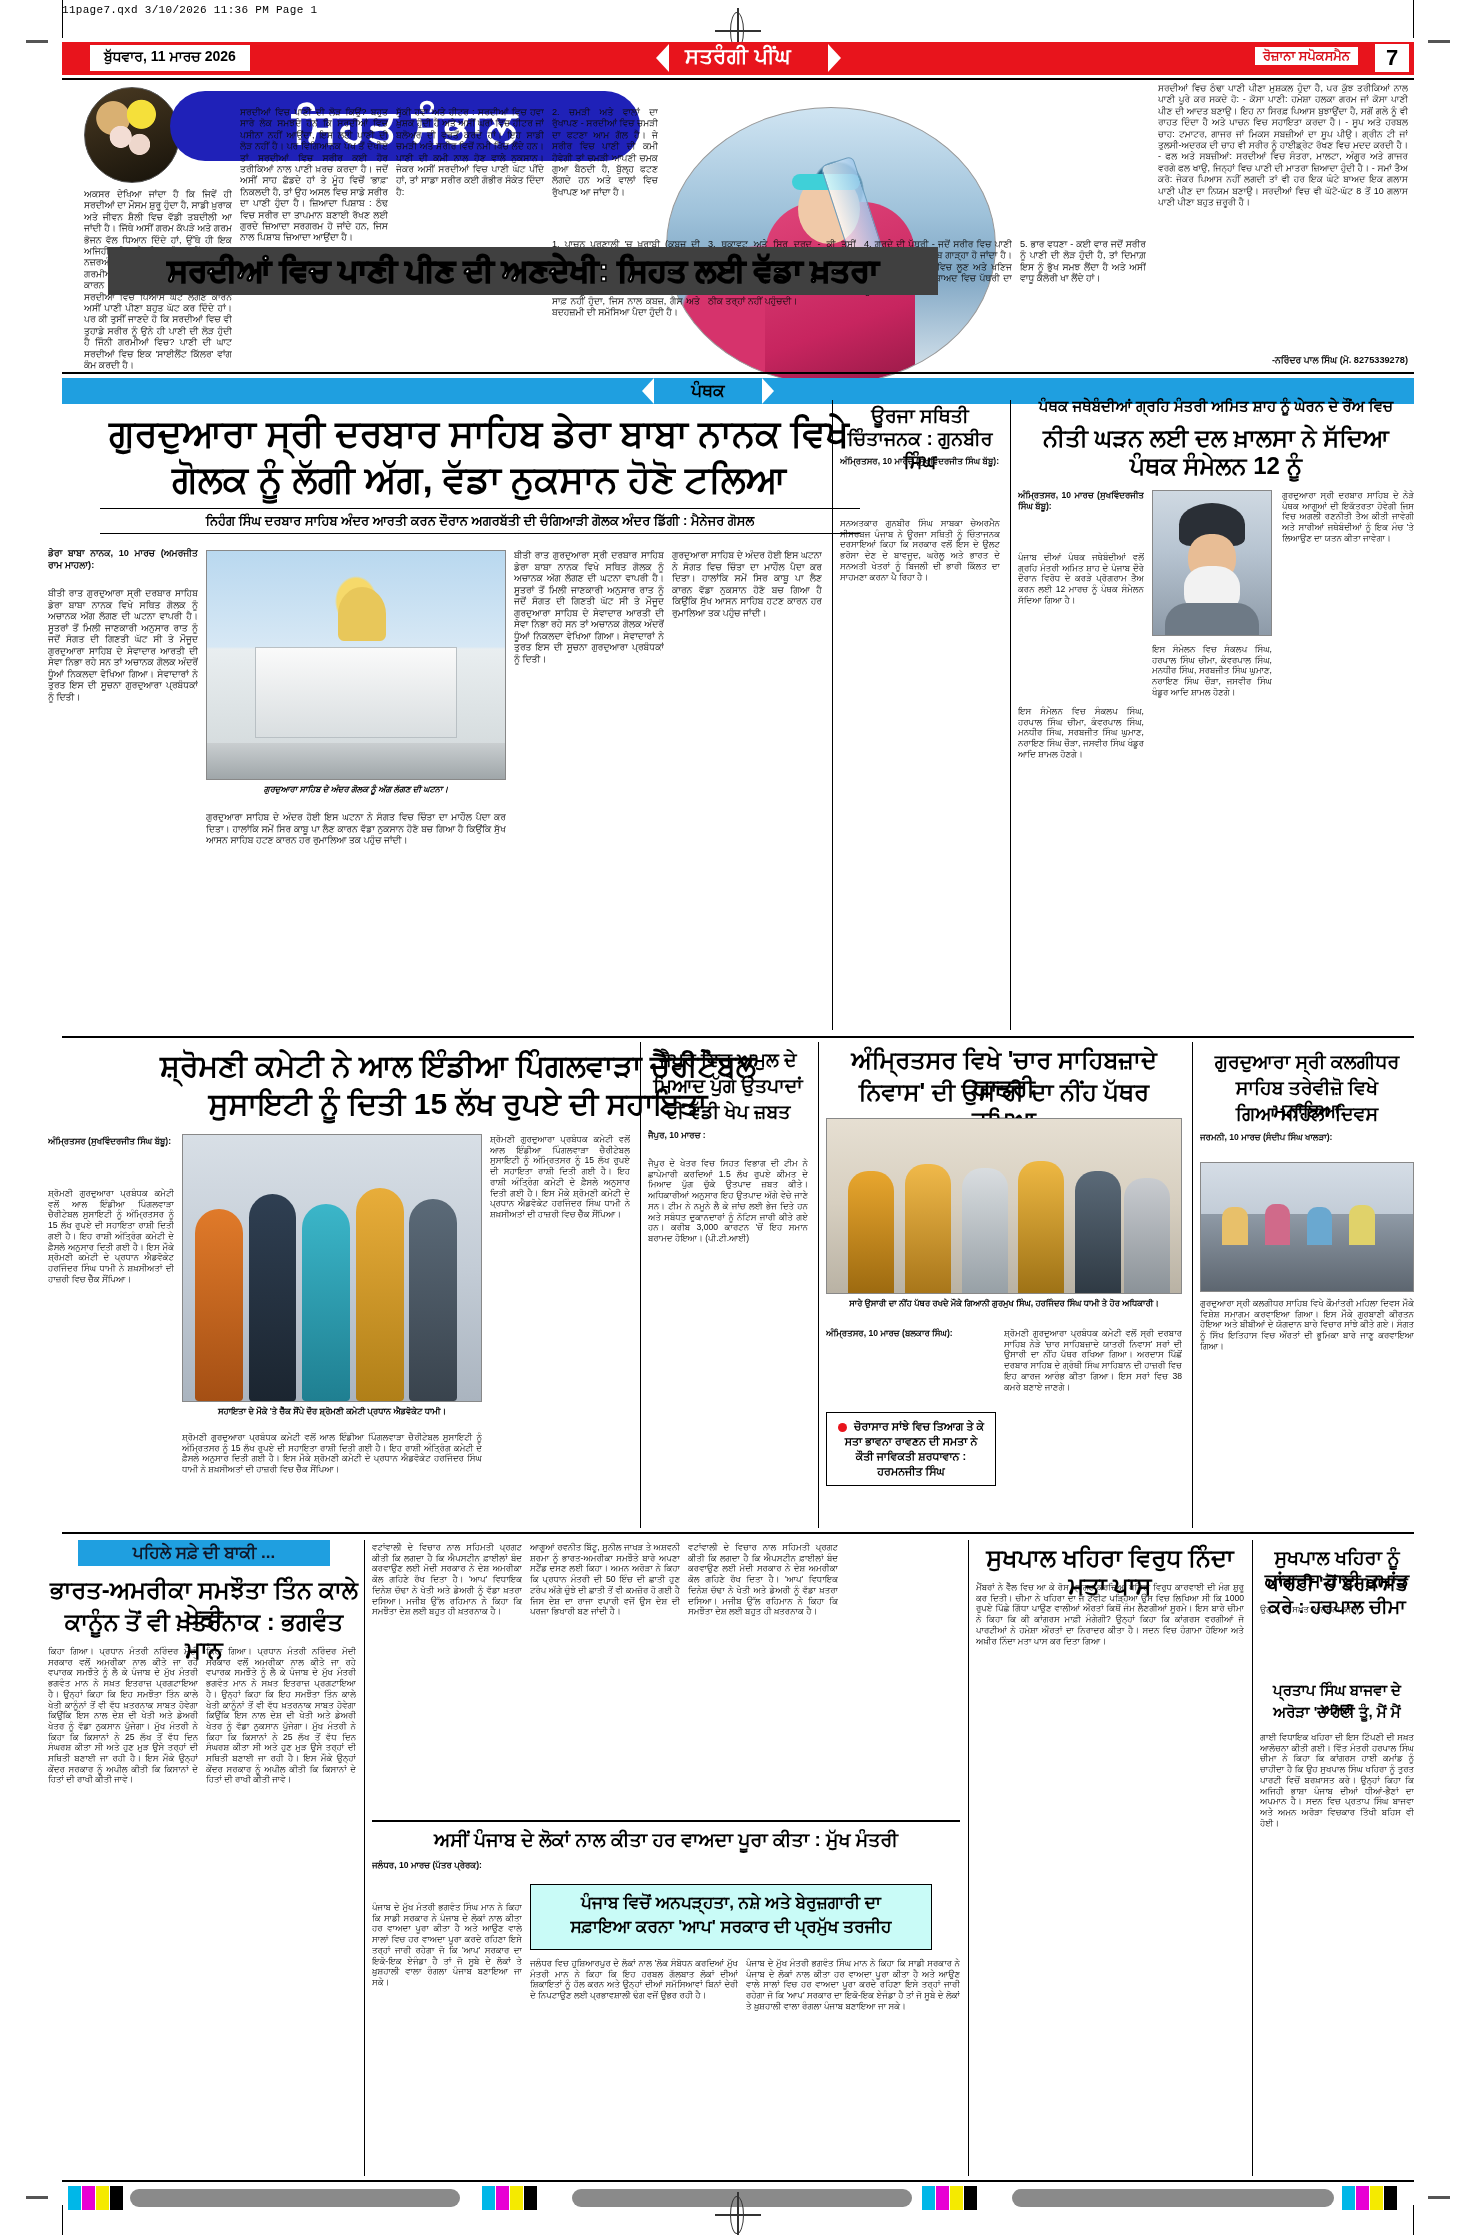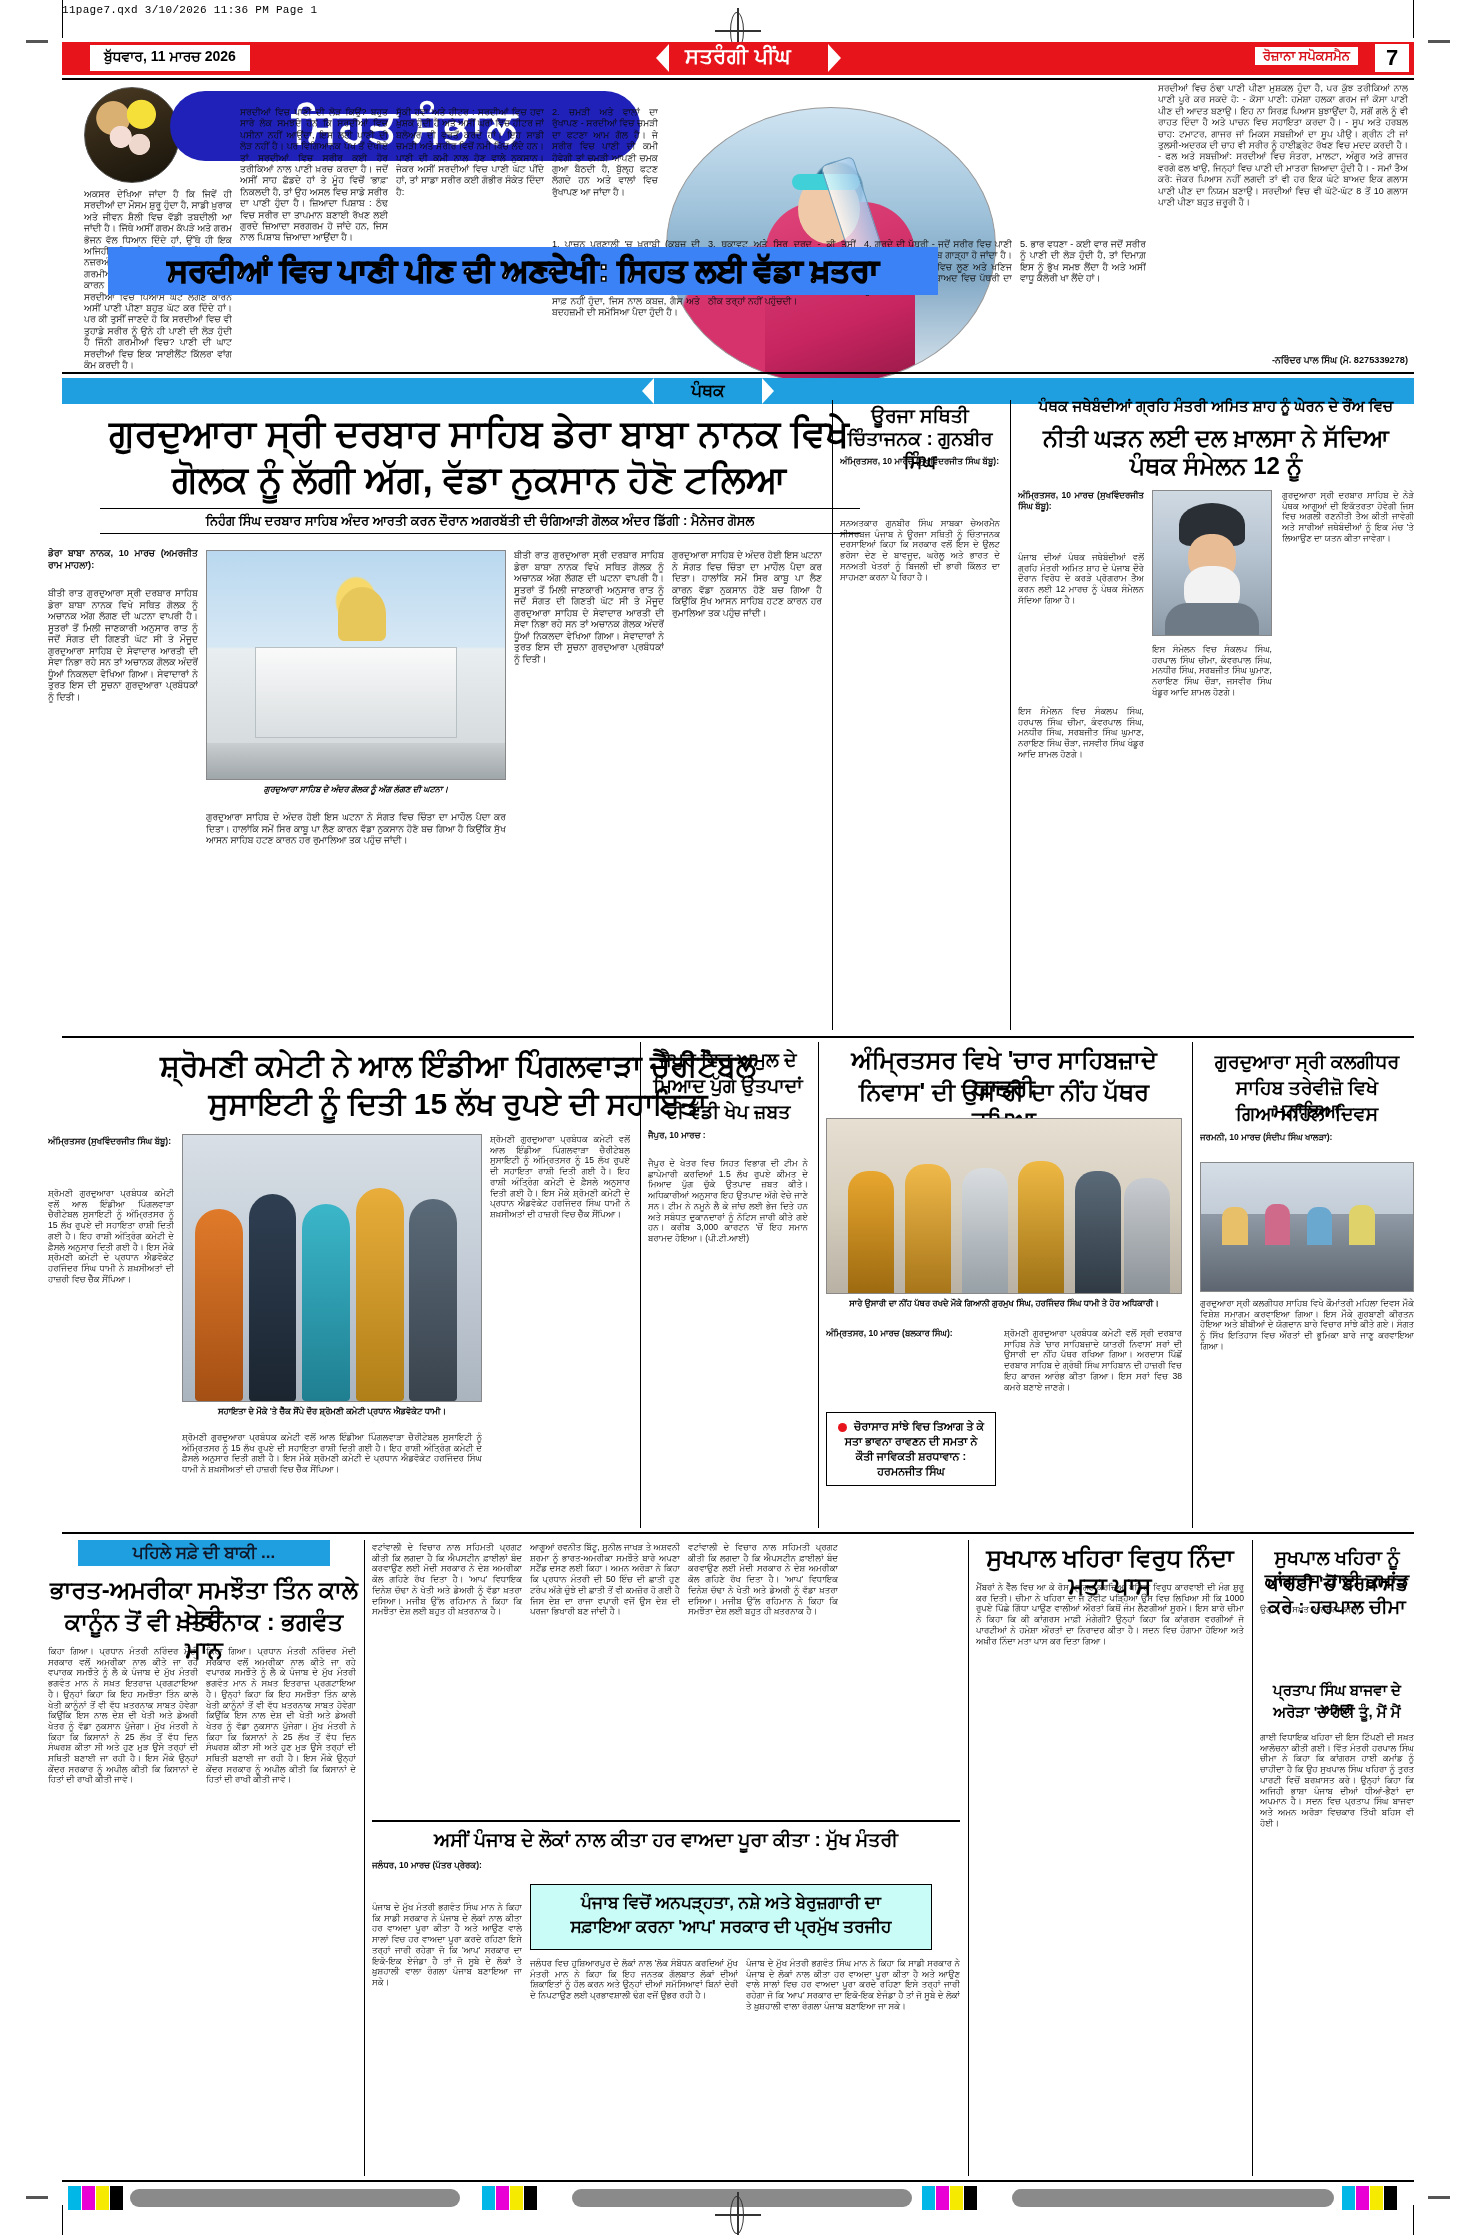--- a/index.html
+++ b/index.html
@@ -80,21 +80,21 @@
     background:
       radial-gradient(circle at 60% 28%, #f5e03a 0 16%, transparent 17%),
       radial-gradient(circle at 38% 52%, #f3ddd4 0 14%, transparent 15%),
       radial-gradient(circle at 58% 60%, #eed7cc 0 13%, transparent 14%),
       radial-gradient(circle at 30% 32%, #d9b072 0 18%, transparent 19%),
       linear-gradient(160deg,#4a3a22,#16120a);
     border:1px solid #555;
   }
   .cyan-headline {
     position:absolute; left:46px; top:168px; width:830px; height:48px;
-    background:#3b82f6; color:#fff;
+    background:#404040; color:#fff;
     -webkit-text-stroke: 1.5px #000;
     font-size:31px; font-weight:bold; text-align:center; line-height:48px;
     white-space:nowrap; overflow:hidden;
   }
   .water-photo {
     position:absolute; left:604px; top:28px; width:330px; height:278px;
     border-radius:50%; overflow:hidden; border:1px solid #999;
     background:
       radial-gradient(ellipse at 30% 80%, #d6336c 0 26%, transparent 27%),
       radial-gradient(ellipse at 52% 30%, #2f6f8f 0 10%, transparent 11%),
@@ -424,21 +424,21 @@
 
   <div class="hr-thin" style="left:372px; top:1820px; width:588px; height:2px; background:#000;"></div>
   <div class="hl hl-m hl-c" style="left:372px; top:1828px; width:588px;">ਅਸੀਂ ਪੰਜਾਬ ਦੇ ਲੋਕਾਂ ਨਾਲ ਕੀਤਾ ਹਰ ਵਾਅਦਾ ਪੂਰਾ ਕੀਤਾ : ਮੁੱਖ ਮੰਤਰੀ</div>
   <div class="btxt small" style="left:372px; top:1860px; width:150px; height:40px; font-weight:bold;">ਜਲੰਧਰ, 10 ਮਾਰਚ (ਪੱਤਰ ਪ੍ਰੇਰਕ):</div>
   <div class="btxt small" style="left:372px; top:1902px; width:150px; height:274px;">ਪੰਜਾਬ ਦੇ ਮੁੱਖ ਮੰਤਰੀ ਭਗਵੰਤ ਸਿੰਘ ਮਾਨ ਨੇ ਕਿਹਾ ਕਿ ਸਾਡੀ ਸਰਕਾਰ ਨੇ ਪੰਜਾਬ ਦੇ ਲੋਕਾਂ ਨਾਲ ਕੀਤਾ ਹਰ ਵਾਅਦਾ ਪੂਰਾ ਕੀਤਾ ਹੈ ਅਤੇ ਆਉਣ ਵਾਲੇ ਸਾਲਾਂ ਵਿਚ ਹਰ ਵਾਅਦਾ ਪੂਰਾ ਕਰਦੇ ਰਹਿਣਾ ਇਸੇ ਤਰ੍ਹਾਂ ਜਾਰੀ ਰਹੇਗਾ ਜੋ ਕਿ 'ਆਪ' ਸਰਕਾਰ ਦਾ ਇਕੋ-ਇਕ ਏਜੰਡਾ ਹੈ ਤਾਂ ਜੋ ਸੂਬੇ ਦੇ ਲੋਕਾਂ ਤੇ ਖ਼ੁਸ਼ਹਾਲੀ ਵਾਲਾ ਰੰਗਲਾ ਪੰਜਾਬ ਬਣਾਇਆ ਜਾ ਸਕੇ।</div>
 
   <div class="cyan-box" style="left:530px; top:1884px; width:402px; height:66px;">
     <div>ਪੰਜਾਬ ਵਿਚੋਂ ਅਨਪੜ੍ਹਤਾ, ਨਸ਼ੇ ਅਤੇ ਬੇਰੁਜ਼ਗਾਰੀ ਦਾ</div>
     <div>ਸਫ਼ਾਇਆ ਕਰਨਾ 'ਆਪ' ਸਰਕਾਰ ਦੀ ਪ੍ਰਮੁੱਖ ਤਰਜੀਹ</div>
   </div>
-  <div class="btxt small" style="left:530px; top:1958px; width:208px; height:218px;">ਜਲੰਧਰ ਵਿਚ ਹੁਸ਼ਿਆਰਪੁਰ ਦੇ ਲੋਕਾਂ ਨਾਲ 'ਲੋਕ ਸੰਬੋਧਨ ਕਰਦਿਆਂ ਮੁੱਖ ਮੰਤਰੀ ਮਾਨ ਨੇ ਕਿਹਾ ਕਿ ਇਹ ਜਨਤਕ ਗੱਲਬਾਤ ਲੋਕਾਂ ਦੀਆਂ ਸ਼ਿਕਾਇਤਾਂ ਨੂੰ ਹੱਲ ਕਰਨ ਅਤੇ ਉਨ੍ਹਾਂ ਦੀਆਂ ਸਮੱਸਿਆਵਾਂ ਬਿਨਾਂ ਦੇਰੀ ਦੇ ਨਿਪਟਾਉਣ ਲਈ ਪ੍ਰਭਾਵਸ਼ਾਲੀ ਢੰਗ ਵਜੋਂ ਉਭਰ ਰਹੀ ਹੈ।</div>
+  <div class="btxt small" style="left:530px; top:1958px; width:208px; height:218px;">ਜਲੰਧਰ ਵਿਚ ਹੁਸ਼ਿਆਰਪੁਰ ਦੇ ਲੋਕਾਂ ਨਾਲ 'ਲੋਕ ਸੰਬੋਧਨ ਕਰਦਿਆਂ ਮੁੱਖ ਮੰਤਰੀ ਮਾਨ ਨੇ ਕਿਹਾ ਕਿ ਇਹ ਹਰਬਲ ਗੱਲਬਾਤ ਲੋਕਾਂ ਦੀਆਂ ਸ਼ਿਕਾਇਤਾਂ ਨੂੰ ਹੱਲ ਕਰਨ ਅਤੇ ਉਨ੍ਹਾਂ ਦੀਆਂ ਸਮੱਸਿਆਵਾਂ ਬਿਨਾਂ ਦੇਰੀ ਦੇ ਨਿਪਟਾਉਣ ਲਈ ਪ੍ਰਭਾਵਸ਼ਾਲੀ ਢੰਗ ਵਜੋਂ ਉਭਰ ਰਹੀ ਹੈ।</div>
   <div class="btxt small" style="left:746px; top:1958px; width:214px; height:218px;">ਪੰਜਾਬ ਦੇ ਮੁੱਖ ਮੰਤਰੀ ਭਗਵੰਤ ਸਿੰਘ ਮਾਨ ਨੇ ਕਿਹਾ ਕਿ ਸਾਡੀ ਸਰਕਾਰ ਨੇ ਪੰਜਾਬ ਦੇ ਲੋਕਾਂ ਨਾਲ ਕੀਤਾ ਹਰ ਵਾਅਦਾ ਪੂਰਾ ਕੀਤਾ ਹੈ ਅਤੇ ਆਉਣ ਵਾਲੇ ਸਾਲਾਂ ਵਿਚ ਹਰ ਵਾਅਦਾ ਪੂਰਾ ਕਰਦੇ ਰਹਿਣਾ ਇਸੇ ਤਰ੍ਹਾਂ ਜਾਰੀ ਰਹੇਗਾ ਜੋ ਕਿ 'ਆਪ' ਸਰਕਾਰ ਦਾ ਇਕੋ-ਇਕ ਏਜੰਡਾ ਹੈ ਤਾਂ ਜੋ ਸੂਬੇ ਦੇ ਲੋਕਾਂ ਤੇ ਖ਼ੁਸ਼ਹਾਲੀ ਵਾਲਾ ਰੰਗਲਾ ਪੰਜਾਬ ਬਣਾਇਆ ਜਾ ਸਕੇ।</div>
 
   <div class="vr-thin" style="left:968px; top:1540px; height:636px;"></div>
   <div class="hl hl-l hl-c" style="left:976px; top:1544px; width:268px;">ਸੁਖਪਾਲ ਖਹਿਰਾ ਵਿਰੁਧ ਨਿੰਦਾ ਮਤਾ ਪਾਸ</div>
   <div class="btxt small" style="left:976px; top:1582px; width:268px; height:594px;">ਮੈਂਬਰਾਂ ਨੇ ਵੈੱਲ ਵਿਚ ਆ ਕੇ ਰੋਸ ਪ੍ਰਗਟ ਕਰਦਿਆਂ ਖਹਿਰਾ ਵਿਰੁਧ ਕਾਰਵਾਈ ਦੀ ਮੰਗ ਸ਼ੁਰੂ ਕਰ ਦਿਤੀ। ਚੀਮਾ ਨੇ ਖਹਿਰਾ ਦਾ ਜੋ ਟਵੀਟ ਪੜ੍ਹਿਆ ਉਸ ਵਿਚ ਲਿਖਿਆ ਸੀ ਕਿ 1000 ਰੁਪਏ ਪਿੱਛੇ ਗਿੱਧਾ ਪਾਉਣ ਵਾਲੀਆਂ ਔਰਤਾਂ ਕਿਥੋਂ ਜੰਮ ਲੈਣਗੀਆਂ ਸੂਰਮੇ। ਇਸ ਬਾਰੇ ਚੀਮਾ ਨੇ ਕਿਹਾ ਕਿ ਕੀ ਕਾਂਗਰਸ ਮਾਫ਼ੀ ਮੰਗੇਗੀ? ਉਨ੍ਹਾਂ ਕਿਹਾ ਕਿ ਕਾਂਗਰਸ ਵਰਗੀਆਂ ਜੋ ਪਾਰਟੀਆਂ ਨੇ ਹਮੇਸ਼ਾ ਔਰਤਾਂ ਦਾ ਨਿਰਾਦਰ ਕੀਤਾ ਹੈ। ਸਦਨ ਵਿਚ ਹੰਗਾਮਾ ਹੋਇਆ ਅਤੇ ਅਖ਼ੀਰ ਨਿੰਦਾ ਮਤਾ ਪਾਸ ਕਰ ਦਿਤਾ ਗਿਆ।</div>
 
   <div class="vr-thin" style="left:1252px; top:1540px; height:636px;"></div>
   <div class="hl hl-m hl-c" style="left:1260px; top:1546px; width:154px;">ਸੁਖਪਾਲ ਖਹਿਰਾ ਨੂੰ ਕਾਂਗਰਸ ਹਾਈ ਕਮਾਂਡ</div>
   <div class="hl hl-m hl-c" style="left:1260px; top:1572px; width:154px;">ਪਾਰਟੀ 'ਚੋਂ ਬਰਖ਼ਾਸਤ ਕਰੇ : ਹਰਪਾਲ ਚੀਮਾ</div>
   <div class="btxt small" style="left:1260px; top:1604px; width:154px; height:40px;">ਉਨ੍ਹਾਂ ਦੀ ਸਖ਼ਤ ਆਲੋਚਨਾ ਕੀਤੀ</div>

